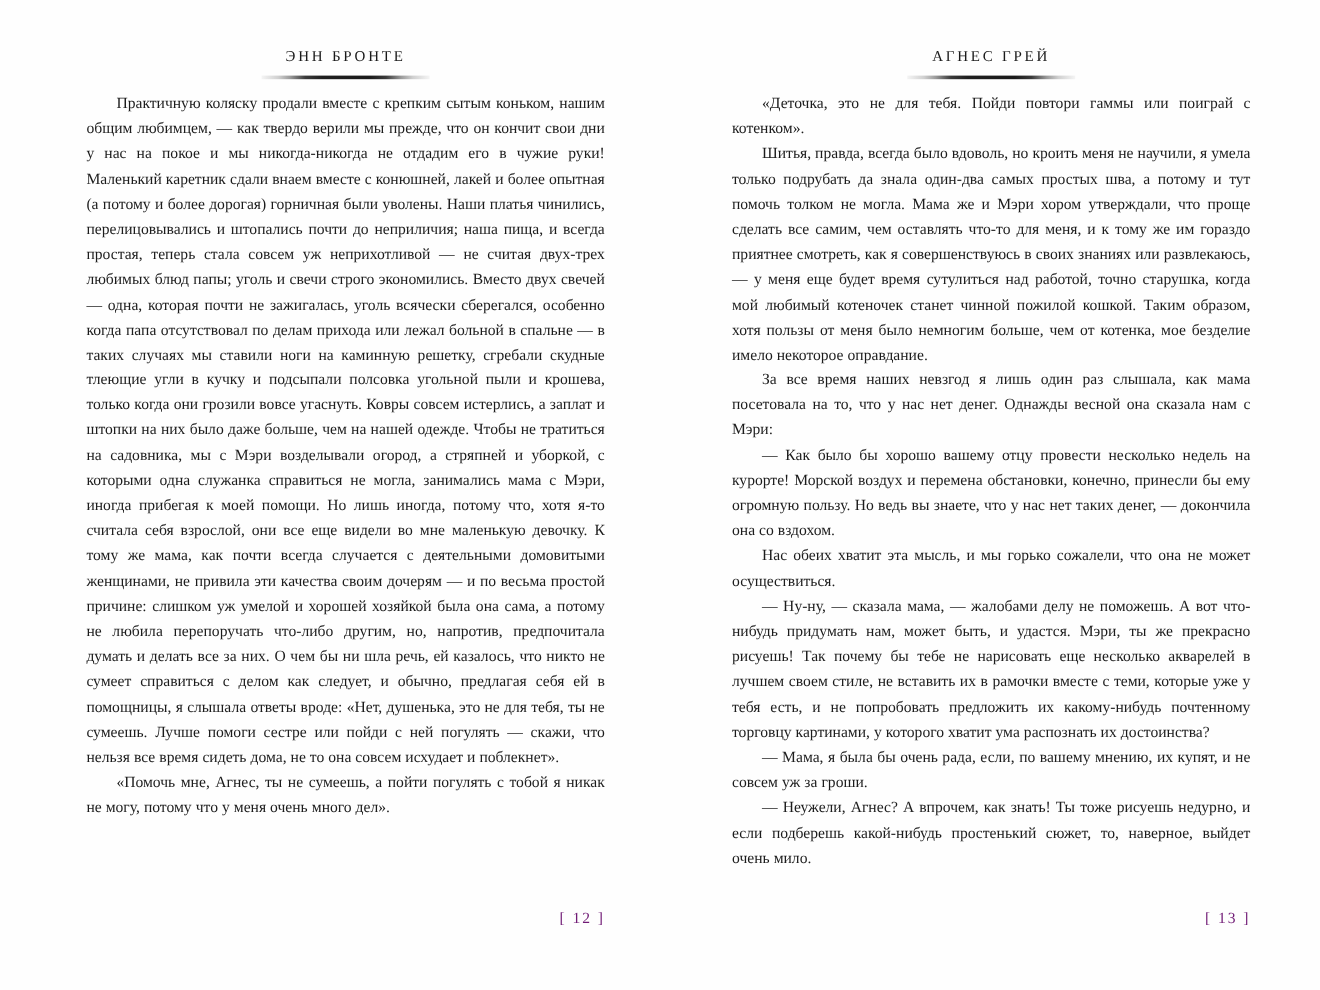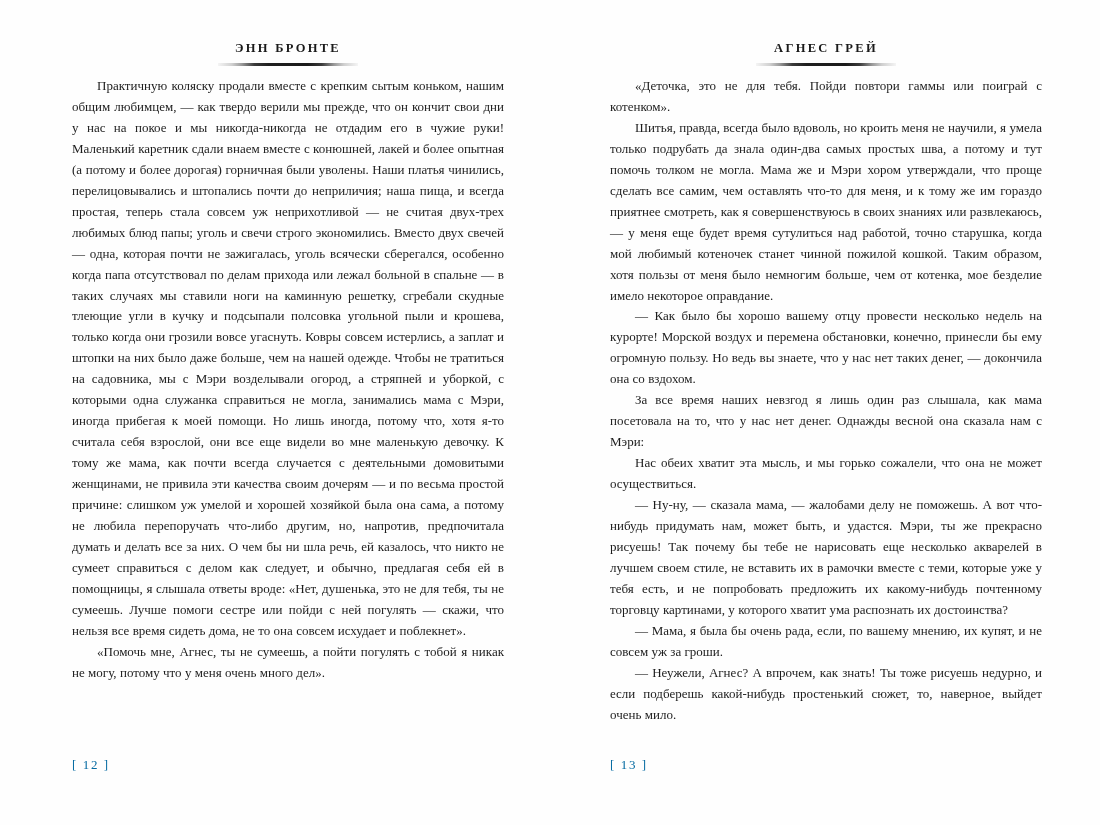--- a/index.html
+++ b/index.html
@@ -38,21 +38,21 @@
     position: absolute;
     top: 38px;
     left: 0;
     width: 100%;
     text-align: center;
   }
   .running-head-text {
     display: inline-block;
     font-size: 12.5px;
     letter-spacing: 2.3px;
-    font-weight: 700;
+    font-weight: 400;
     text-transform: uppercase;
     color: #1a1a1a;
     line-height: 1;
   }
   .head-rule {
     display: block;
     margin: 7px auto 0 auto;
     width: 140px;
     height: 3px;
     background: linear-gradient(to right,
@@ -85,24 +85,24 @@
     hyphens: manual;
     word-spacing: 0.1px;
   }
 
   
   .folio {
     position: absolute;
     top: 757px;
     left: 0;
     width: 100%;
-    text-align: left;
+    text-align: right;
     font-size: 13px;
     letter-spacing: 1.6px;
-    color: #0369a1;
+    color: #701a75;
   }
 </style>
 </head>
 <body>
 
 <div class="spread">
 
   <div class="page page-left">
     <div class="page-inner">
 
@@ -125,22 +125,22 @@
     <div class="page-inner">
 
       <div class="running-head">
         <span class="running-head-text">АГНЕС ГРЕЙ</span>
         <span class="head-rule"></span>
       </div>
 
       <div class="body-text">
         <p>«Деточка, это не для тебя. Пойди повтори гаммы или поиграй с котенком».</p>
         <p>Шитья, правда, всегда было вдоволь, но кроить меня не научили, я умела только подрубать да знала один-два самых простых шва, а потому и тут помочь толком не могла. Мама же и Мэри хором утверждали, что проще сделать все самим, чем оставлять что-то для меня, и к тому же им гораздо приятнее смотреть, как я совершенствуюсь в своих знаниях или развлекаюсь, — у меня еще будет время сутулиться над работой, точно старушка, когда мой любимый котеночек станет чинной пожилой кошкой. Таким образом, хотя пользы от меня было немногим больше, чем от котенка, мое безделие имело некоторое оправдание.</p>
+        <p>За все время наших невзгод я лишь один раз слышала, как мама посетовала на то, что у нас нет денег. Однажды весной она сказала нам с Мэри:</p>
         <p>— Как было бы хорошо вашему отцу провести несколько недель на курорте! Морской воздух и перемена обстановки, конечно, принесли бы ему огромную пользу. Но ведь вы знаете, что у нас нет таких денег, — докончила она со вздохом.</p>
-        <p>За все время наших невзгод я лишь один раз слышала, как мама посетовала на то, что у нас нет денег. Однажды весной она сказала нам с Мэри:</p>
         <p>Нас обеих хватит эта мысль, и мы горько сожалели, что она не может осуществиться.</p>
         <p>— Ну-ну, — сказала мама, — жалобами делу не поможешь. А вот что-нибудь придумать нам, может быть, и удастся. Мэри, ты же прекрасно рисуешь! Так почему бы тебе не нарисовать еще несколько акварелей в лучшем своем стиле, не вставить их в рамочки вместе с теми, которые уже у тебя есть, и не попробовать предложить их какому-нибудь почтенному торговцу картинами, у которого хватит ума распознать их достоинства?</p>
         <p>— Мама, я была бы очень рада, если, по вашему мнению, их купят, и не совсем уж за гроши.</p>
         <p>— Неужели, Агнес? А впрочем, как знать! Ты тоже рисуешь недурно, и если подберешь какой-нибудь простенький сюжет, то, наверное, выйдет очень мило.</p>
 
       </div>
 
       <div class="folio">[ 13 ]</div>
     </div>
   </div>

